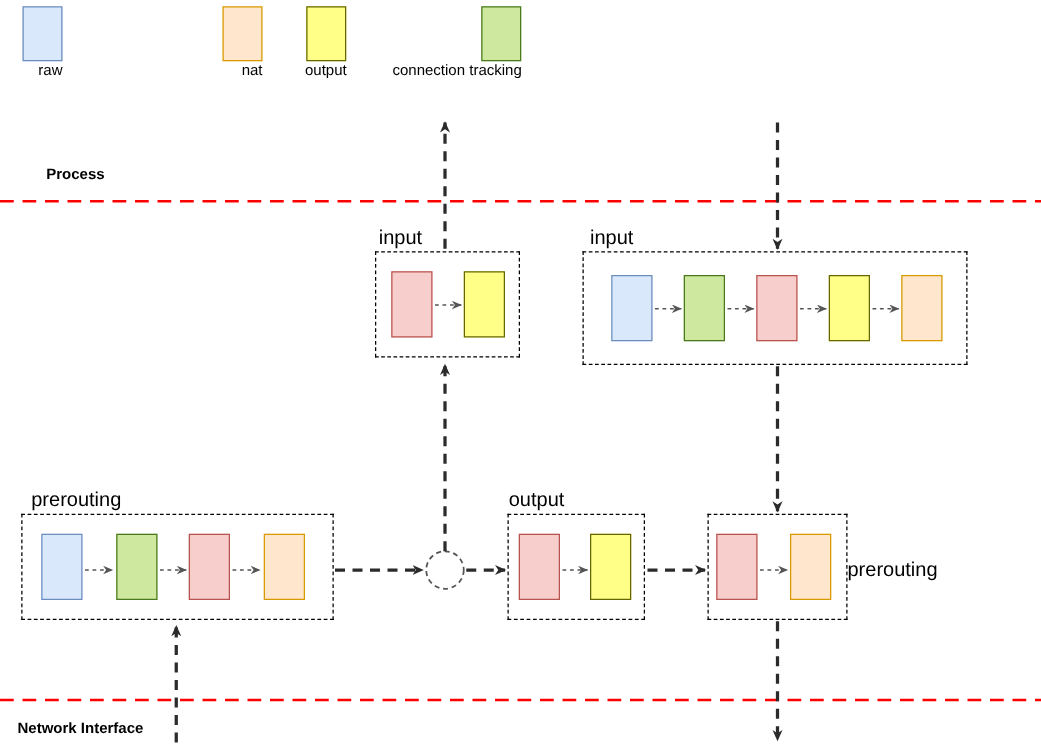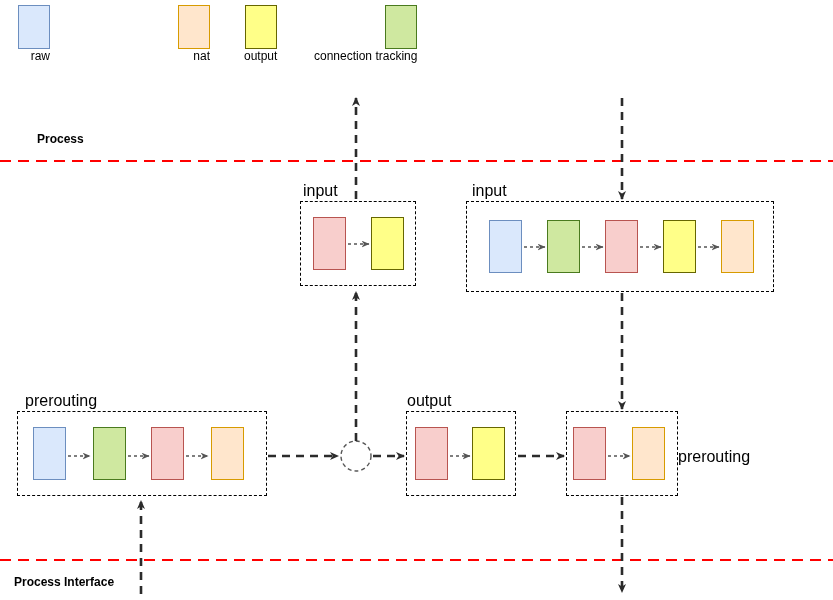--- a/index.html
+++ b/index.html
@@ -143,21 +143,21 @@
   <div class="legend-item" style="left:243px;">
     <div class="legend-swatch" style="background:#ffff88;border-color:#666600;"></div>
     <div class="legend-label">output</div>
   </div>
   <div class="legend-item" style="left:313px;">
     <div class="legend-swatch" style="background:#cfe8a0;border-color:#4a7a1e;"></div>
     <div class="legend-label">connection tracking</div>
   </div>
 
   <div class="zone-label" style="left:25px; top:132px;padding-left:12px;">Process</div>
-  <div class="zone-label" style="left:14px; top:575px;">Process Interface</div>
+  <div class="zone-label" style="left:14px; top:575px;">Network Interface</div>
 
   <div class="chain-label" style="left:25px; top:394px;">prerouting</div>
   <div class="chain-box" style="left:17px; top:411px; width:250px; height:85px;"></div>
   <div class="table-box" style="left:33px; top:427px; width:33px; height:53px; background:#dae8fc; border-color:#6c8ebf;"></div>
   <div class="table-box" style="left:93px; top:427px; width:33px; height:53px; background:#cfe8a0; border-color:#4a7a1e;"></div>
   <div class="table-box" style="left:151px; top:427px; width:33px; height:53px; background:#f8cecc; border-color:#b85450;"></div>
   <div class="table-box" style="left:211px; top:427px; width:33px; height:53px; background:#ffe6cc; border-color:#d79b00;"></div>
 
   <div class="chain-label" style="left:303px; top:184px;">input</div>
   <div class="chain-box" style="left:300px; top:201px; width:116px; height:85px;"></div>

